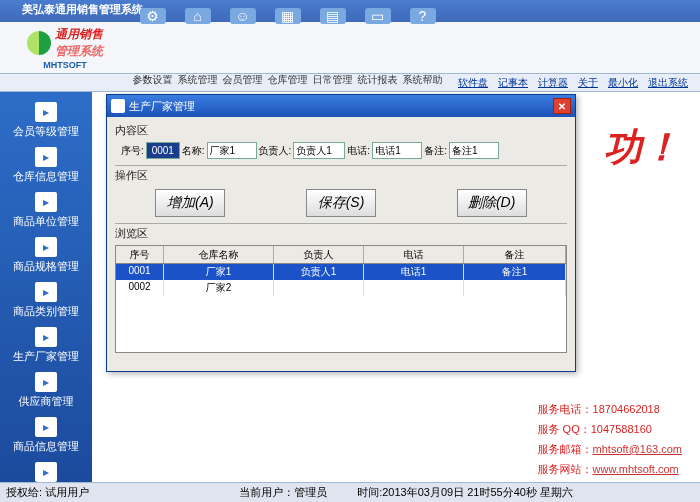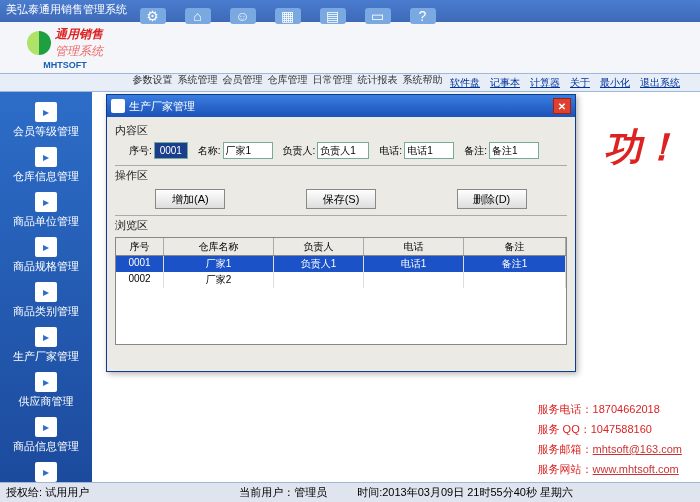--- a/index.html
+++ b/index.html
@@ -1,49 +1,49 @@
 <!DOCTYPE html>
 <html><head>
 <meta charset="utf-8">
 <style>
 * { margin: 0; padding: 0; box-sizing: border-box; font-family: "Microsoft YaHei", SimSun, Arial, sans-serif; font-size: 11px; }
 body { width: 700px; height: 502px; background: #fff; overflow: hidden; position: relative; }
-.titlebar { height: 22px; background: linear-gradient(#4a7ccf, #3e6ab8); color: #fff; padding: 2px 6px; font-size: 11px; }
+.titlebar { height: 22px; background: linear-gradient(#4a7ccf, #3e6ab8); color: #fff; padding: 2px 22px; font-size: 11px; font-weight: bold; }
 .toolbar-area { height: 52px; background: #f4f6fa; border-bottom: 1px solid #a0b8d8; display: flex; }
 .logo-box { width: 130px; display: flex; flex-direction: column; align-items: center; justify-content: center; padding: 2px; }
 .logo-circle { width: 24px; height: 24px; border-radius: 50%; background: conic-gradient(#1fa040 0 180deg, #aee368 180deg 360deg); }
 .logo-text1 { color: #d22; font-size: 12px; font-weight: bold; font-style: italic; }
-.logo-text2 { color: #e66; font-size: 12px; font-weight: normal; font-style: italic; }
+.logo-text2 { color: #e66; font-size: 12px; font-weight: bold; font-style: italic; }
 .logo-brand { color: #1a5fb0; font-size: 9px; font-weight: bold; }
 .toolbar-buttons { display: flex; align-items: center; padding: 2px 0; }
 .tb-btn { width: 45px; height: 48px; display: flex; flex-direction: column; align-items: center; justify-content: center; border: 1px solid transparent; cursor: pointer; }
 .tb-icon { width: 26px; height: 26px; background: #7aa8e0; border-radius: 3px; margin-bottom: 1px; display: flex; align-items: center; justify-content: center; color: #fff; font-size: 14px; }
 .tb-label { font-size: 10px; color: #333; margin-top: 48px; }
-.linkbar { height: 18px; background: #e8eef7; border-bottom: 1px solid #a0b8d8; display: flex; justify-content: flex-end; align-items: center; padding-right: 20px; gap: 10px; }
+.linkbar { height: 18px; background: #e8eef7; border-bottom: 1px solid #a0b8d8; display: flex; justify-content: flex-end; align-items: center; padding-right: 12px; gap: 10px; }
 .linkbar a { color: #003399; text-decoration: underline; font-size: 10px; cursor: pointer; }
 .main-area { display: flex; height: 397px; position: relative; }
 .sidebar { width: 92px; background: linear-gradient(#2d6dc8, #1b4a9c); padding-top: 6px; }
 .sb-item { display: flex; flex-direction: column; align-items: center; color: #fff; font-size: 10px; padding: 4px 0; cursor: pointer; }
 .sb-icon { width: 22px; height: 20px; background: #fff; border-radius: 2px; margin-bottom: 2px; display: flex; align-items: center; justify-content: center; color: #2d6dc8; font-size: 12px; }
 .content-bg { flex: 1; background: #fff; position: relative; }
 .success-text { position: absolute; right: 20px; top: 30px; color: #d22; font-size: 38px; font-weight: bold; font-style: italic; }
 .contact-info { position: absolute; right: 18px; bottom: 10px; color: #d22; font-size: 14px; line-height: 20px; }
 .contact-info span.link { color: #c33; text-decoration: underline; }
 .dialog { position: absolute; left: 106px; top: 94px; width: 470px; height: 278px; background: #eceae5; border: 1px solid #0a3d8c; box-shadow: 2px 2px 6px rgba(0,0,0,.3); }
 .dlg-title { height: 22px; background: linear-gradient(#3a7de0, #1b52b8); color: #fff; display: flex; align-items: center; padding: 0 4px; font-size: 11px; }
 .dlg-title-icon { width: 14px; height: 14px; background: #fff; border-radius: 2px; margin-right: 4px; }
 .dlg-close { margin-left: auto; width: 18px; height: 16px; background: #e04030; color: #fff; display: flex; align-items: center; justify-content: center; border: 1px solid #a02010; cursor: pointer; font-size: 10px; font-weight: bold; }
 .dlg-body { padding: 4px 8px; }
 .section-label { font-size: 11px; color: #222; margin: 2px 0; }
 .content-row { display: flex; align-items: center; gap: 2px; padding: 2px 6px 6px; border-bottom: 1px solid #aaa; }
-.field-label { font-size: 10px; margin-left: 8px; }
+.field-label { font-size: 10px; }
 .field-input { height: 17px; border: 1px solid #7a9; background: #fff; padding: 0 2px; font-size: 10px; }
 .seq-input { width: 34px; background: #1a3d8c; color: #fff; text-align: center; }
 .ops-row { display: flex; justify-content: space-around; padding: 4px 0 6px; border-bottom: 1px solid #aaa; }
-.op-btn { width: 70px; height: 20px; border: 1px solid #888; background: linear-gradient(#fff,#ddd); font-size: 11px; cursor: pointer; }
+.op-btn { width: 70px; height: 28px; border: 1px solid #888; background: linear-gradient(#fff,#ddd); font-size: 14px; cursor: pointer; font-style: italic; }
 .browse-area { margin-top: 4px; }
 .grid { border: 1px solid #888; background: #fff; height: 108px; overflow: hidden; }
 .grid-header { display: flex; background: #eceae5; border-bottom: 1px solid #888; height: 18px; }
 .grid-header > div { border-right: 1px solid #aaa; padding: 2px 4px; font-size: 10px; text-align: center; }
 .grid-row { display: flex; height: 16px; }
 .grid-row.selected { background: #1b52c8; color: #fff; }
 .grid-row > div { border-right: 1px solid #ddd; padding: 1px 4px; font-size: 10px; text-align: center; }
 .col-seq { width: 48px; } .col-name { width: 110px; } .col-person { width: 90px; } .col-tel { width: 100px; } .col-note { flex: 1; }
 .statusbar { position: absolute; bottom: 0; left: 0; right: 0; height: 20px; background: #e0e4ee; border-top: 1px solid #a0b8d8; display: flex; align-items: center; font-size: 10px; padding: 0 6px; gap: 30px; }
 </style>

